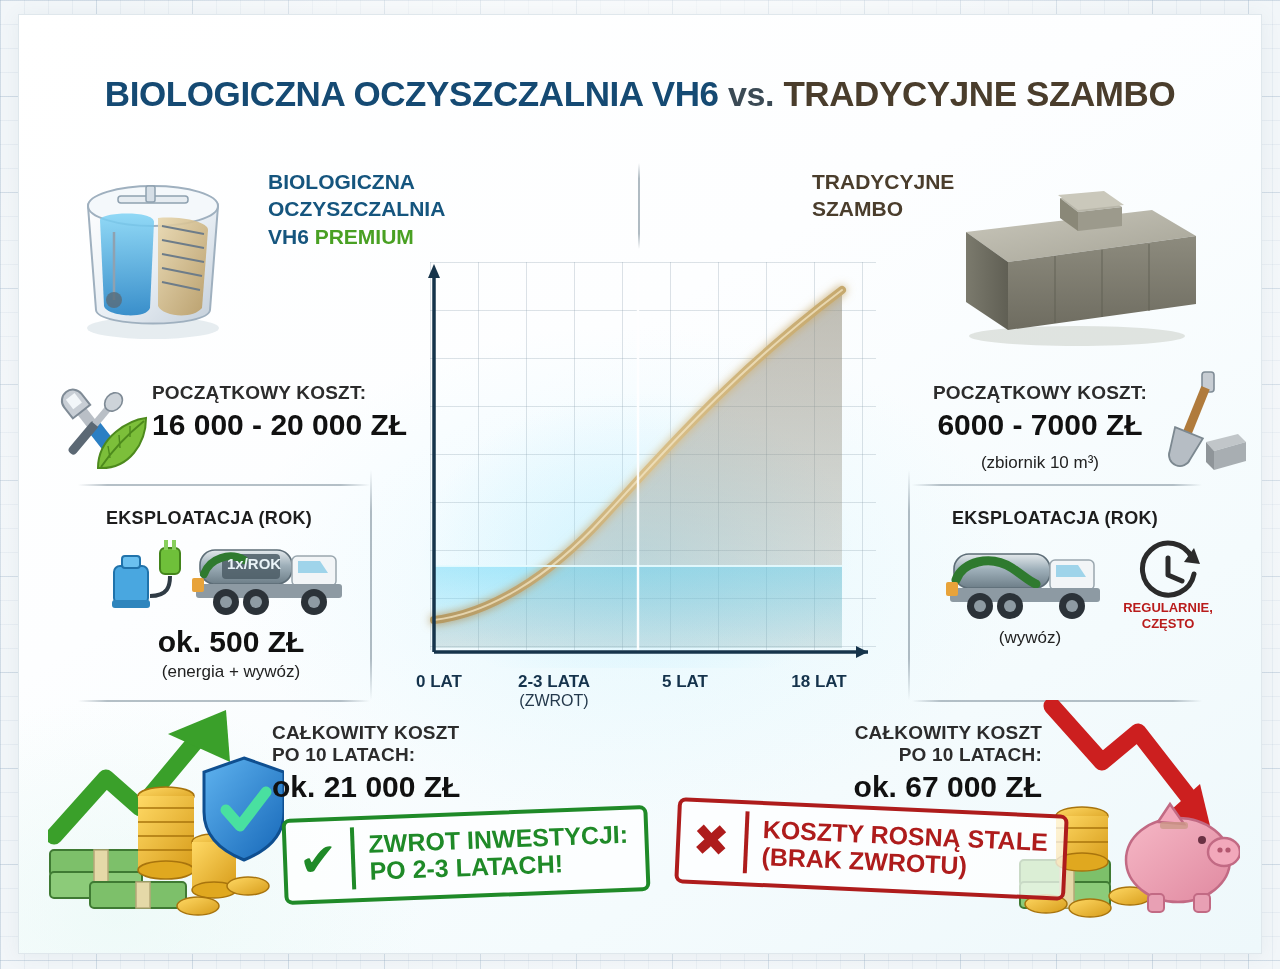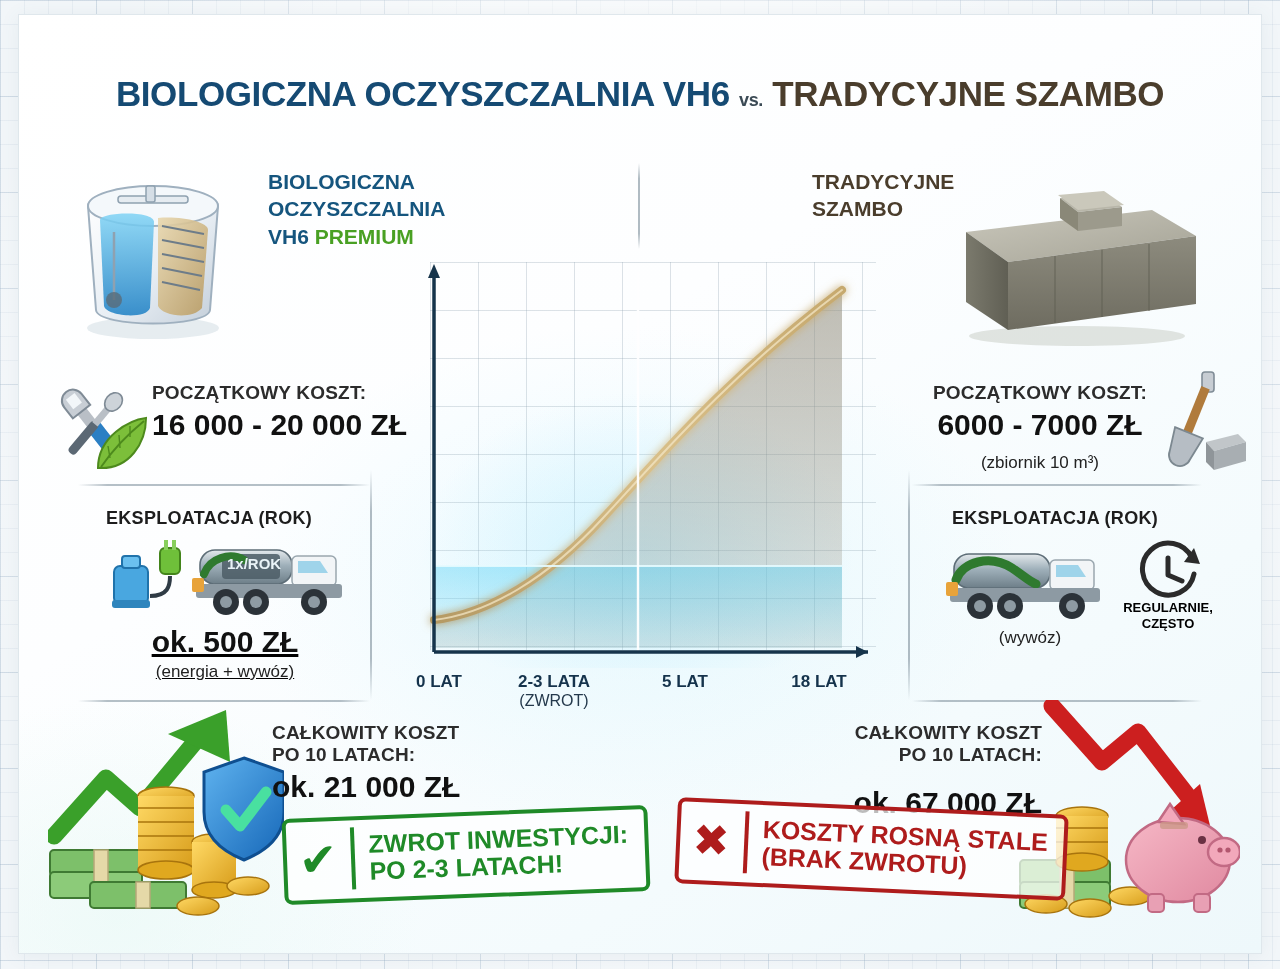--- a/index.html
+++ b/index.html
@@ -46,21 +46,21 @@
 
   
   #title {
     position: absolute; left: 0; right: 0; top: 74px;
     text-align: center;
     font-size: 35px; font-weight: bold;
     letter-spacing: -.4px;
     white-space: nowrap;
   }
   #title .t-blue { color: #154a73; }
-  #title .t-vs   { color: #3b4a55; font-size: 18px; }
+  #title .t-vs   { color: #3b4a55; font-size: 34px; }
   #title .t-brwn { color: #4a3d2c; }
 
   
   .col-head {
     position: absolute;
     font-size: 21px; font-weight: bold; line-height: 1.3;
     color: #15557e;
   }
   #head-left  { left: 268px; top: 168px; }
   #head-right { left: 812px; top: 168px; color: #4a3d2c; }
@@ -147,21 +147,21 @@
   }
   #stamp-red .mark-box { border-color: #ae1c1c; }
 
   
   .illus { position: absolute; }
   .truck-badge {
     position: absolute; font-size: 15px; font-weight: bold; color: #1b3442;
     white-space: nowrap;
   }
   .clock-lbl {
-    position: absolute; font-size: 13px; font-weight: bold; color: #000000;
+    position: absolute; font-size: 13px; font-weight: bold; color: #b91c1c;
     text-align: center; line-height: 1.25; white-space: nowrap;
   }
 </style>
 </head>
 <body>
 
 <div id="paper-bg"></div>
 <div id="paper-vignette"></div>
 
 <div id="card">
@@ -308,21 +308,21 @@
   <rect x="6" y="48" width="12" height="14" rx="2" fill="#e8a33a"></rect>
   <circle cx="40" cy="72" r="13" fill="#2b3238"></circle>
     <circle cx="40" cy="72" r="6" fill="#8e9ba3"></circle>
   <circle cx="70" cy="72" r="13" fill="#2b3238"></circle>
     <circle cx="70" cy="72" r="6" fill="#8e9ba3"></circle>
   <circle cx="128" cy="72" r="13" fill="#2b3238"></circle>
     <circle cx="128" cy="72" r="6" fill="#8e9ba3"></circle>
 </svg>
 <div class="truck-badge" style="left:227px; top:555px; color:#e9f3f7;">1x/ROK</div>
 
-<div class="stat ctr" style="left:110px; top:625px; width:230px;text-decoration:underline;">
+<div class="stat ctr" style="left:116px; top:625px; width:230px;">
   <div class="big">ok. 500 ZŁ</div>
   <div class="sub" style="margin-top:3px;">(energia + wywóz)</div>
 </div>
 
 <div class="stat ctr" style="left:930px; top:382px; width:220px;">
   <div class="lbl">POCZĄTKOWY KOSZT:</div>
   <div class="big" style="margin-top:4px;">6000 - 7000 ZŁ</div>
   <div class="sub" style="margin-top:11px;">(zbiornik 10 m³)</div>
 </div>
 
@@ -482,21 +482,21 @@
 
 <div class="stat" style="left:272px; top:722px;">
   <div class="lbl">CAŁKOWITY KOSZT</div>
   <div class="lbl">PO 10 LATACH:</div>
   <div class="big" style="margin-top:4px;">ok. 21 000 ZŁ</div>
 </div>
 
 <div class="stat rgt" style="left:790px; top:722px; width:252px;">
   <div class="lbl">CAŁKOWITY KOSZT</div>
   <div class="lbl">PO 10 LATACH:</div>
-  <div class="big" style="margin-top:20px;">ok. 67 000 ZŁ</div>
+  <div class="big" style="margin-top:4px;">ok. 67 000 ZŁ</div>
 </div>
 
 <svg class="illus" style="left:1016px; top:700px;" width="224" height="222" viewBox="0 0 224 222">
   <defs>
     <linearGradient id="coinG2" x1="0" y1="0" x2="1" y2="1">
       <stop offset="0%" stop-color="#ffd965"></stop>
         <stop offset="100%" stop-color="#d79c1a"></stop>
     </linearGradient>
     <linearGradient id="pigG" x1="0" y1="0" x2="1" y2="1">
       <stop offset="0%" stop-color="#f6b8c6"></stop>

